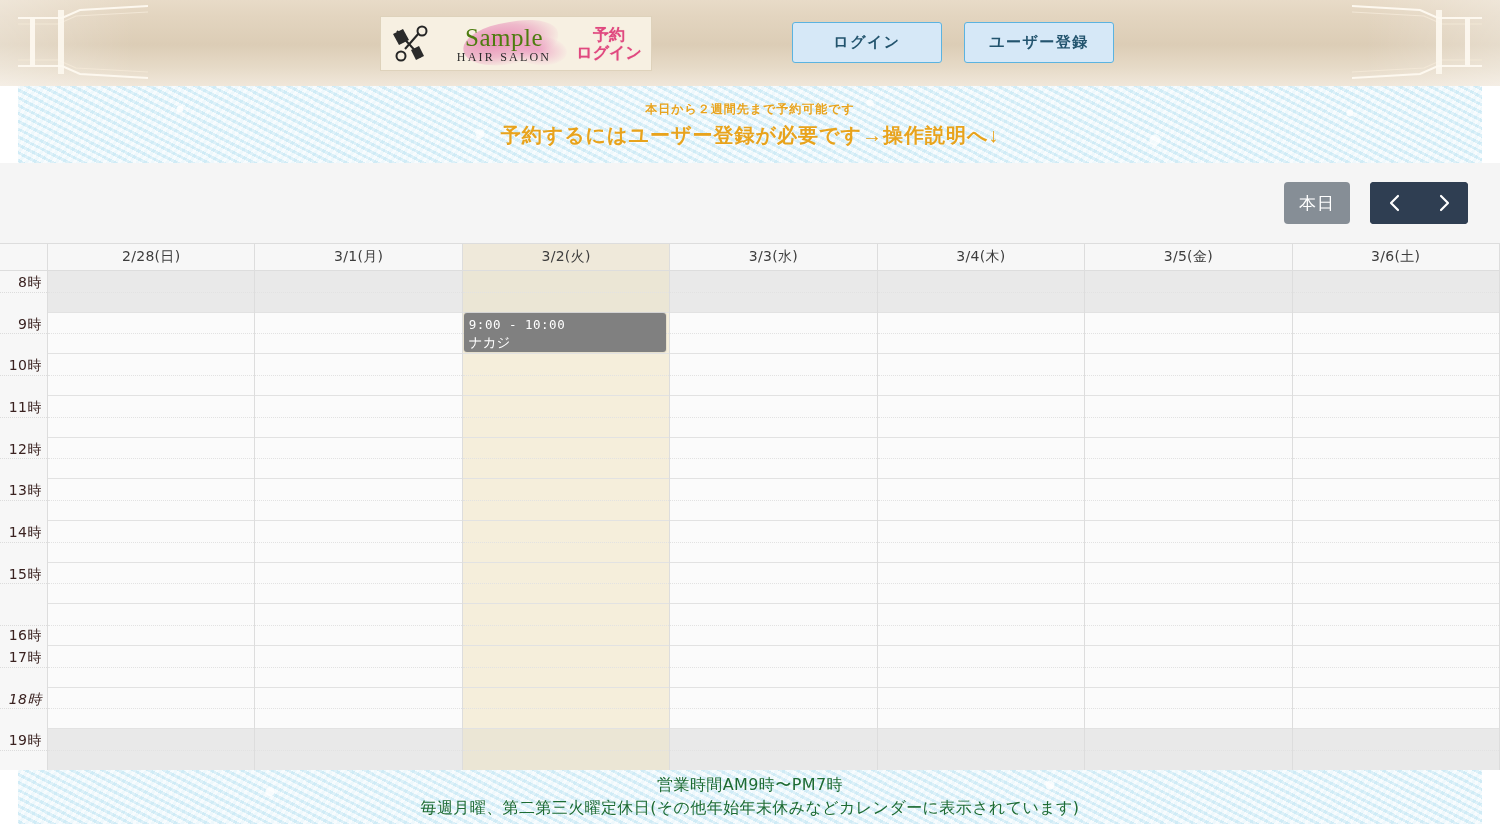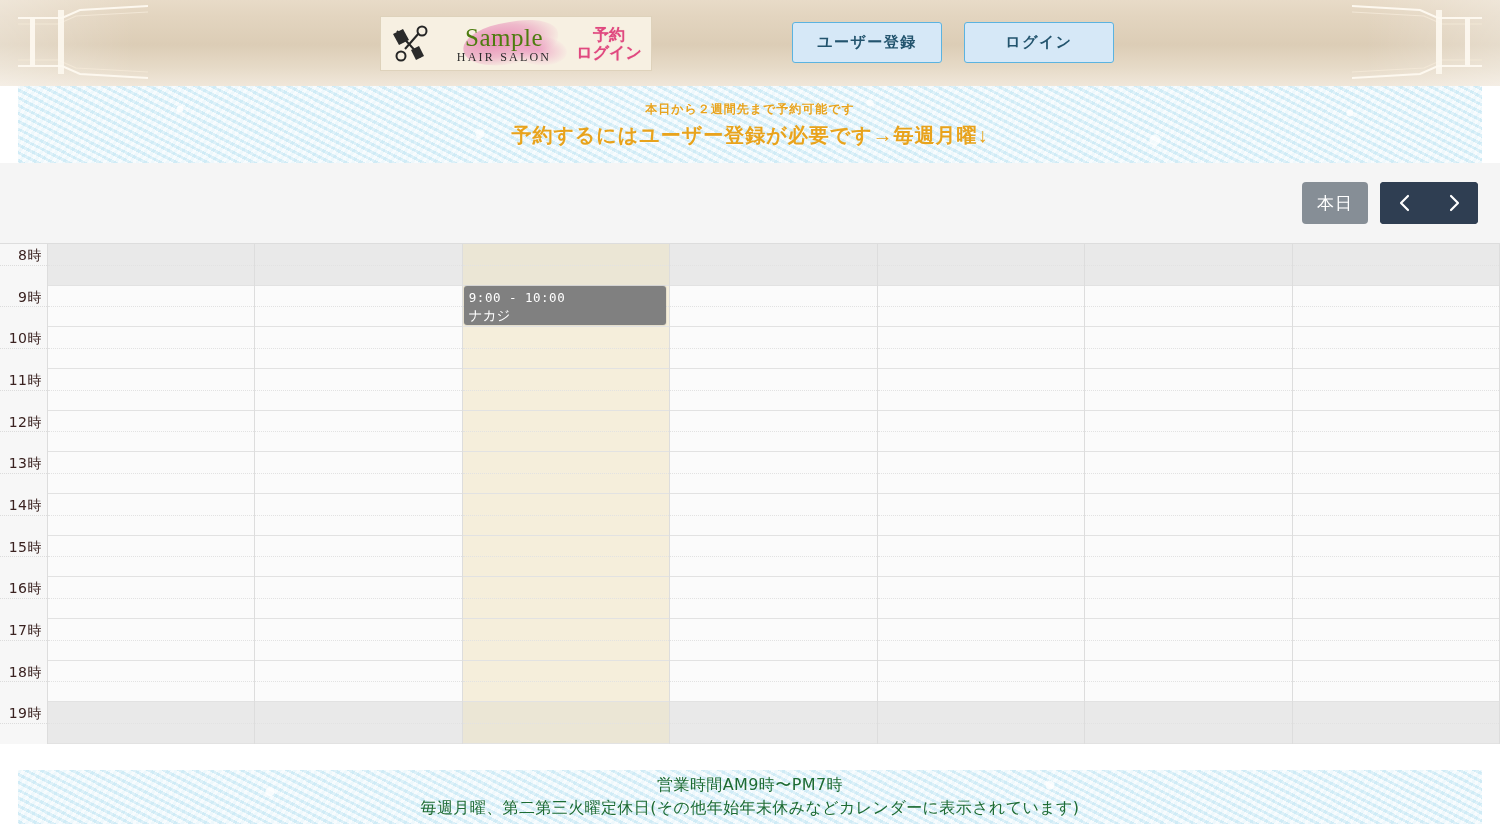--- a/index.html
+++ b/index.html
@@ -129,22 +129,22 @@
     background: #f5f5f5;
     display: flex; align-items: center;
   }
   .cal-title {
     margin-left: 56px;
     font-size: 28px; color: #3a2220;
     letter-spacing: 2px;
     font-family: "DejaVu Sans", "Liberation Sans", sans-serif;
   }
   .toolbar-right {
-    margin-left: auto; margin-right: 22px;
-    display: flex; align-items: center; gap: 12px; padding-left: 28px;
+    margin-left: auto; margin-right: 32px;
+    display: flex; align-items: center; gap: 20px; padding-left: 28px;
   }
   .today-btn {
     height: 42px; min-width: 58px; padding: 0 15px;
     background: #868e96; border: none; border-radius: 4px;
     color: #ffffff; font-size: 17px; letter-spacing: 1px;
     display: flex; align-items: center; justify-content: center;
     cursor: pointer;
   }
   .nav-group {
     height: 42px; display: flex;
@@ -315,28 +315,28 @@
       <div class="logo-sample">Sample</div>
       <div class="logo-sub">HAIR SALON</div>
     </div>
     <div class="logo-jp">
       <span>予約</span>
       <span>ログイン</span>
     </div>
   </div>
 
   <div class="hdr-buttons">
+    <div class="hdr-btn">ログイン</div>
     <div class="hdr-btn">ユーザー登録</div>
-    <div class="hdr-btn">ログイン</div>
   </div>
 </div>
 
 <div class="notice">
   <div class="notice-line notice-line-1">本日から２週間先まで予約可能です</div>
-  <div class="notice-line notice-line-2">予約するにはユーザー登録が必要です→毎週月曜↓</div>
+  <div class="notice-line notice-line-2">予約するにはユーザー登録が必要です→操作説明へ↓</div>
 </div>
 
 <div class="toolbar">
   <div class="toolbar-right">
     <div class="today-btn">本日</div>
     <div class="nav-group">
       <div class="nav-btn">
         <svg width="16" height="20" viewBox="0 0 16 20">
           <polyline points="11,3 4,10 11,17" fill="none" stroke="#ffffff" stroke-width="2.2" stroke-linecap="round" stroke-linejoin="round"></polyline>
         </svg>
@@ -344,20 +344,32 @@
       <div class="nav-btn">
         <svg width="16" height="20" viewBox="0 0 16 20">
           <polyline points="5,3 12,10 5,17" fill="none" stroke="#ffffff" stroke-width="2.2" stroke-linecap="round" stroke-linejoin="round"></polyline>
         </svg>
       </div>
     </div>
   </div>
 </div>
 
 <div class="calendar">
+  <div class="cal-head">
+    <div class="time-gutter-head"></div>
+    <div id="day-head-container" style="display:flex;flex:1 1 0;min-width:0;">
+        <div class="day-head">2/28(日)</div>
+        <div class="day-head">3/1(月)</div>
+        <div class="day-head is-today">3/2(火)</div>
+        <div class="day-head">3/3(水)</div>
+        <div class="day-head">3/4(木)</div>
+        <div class="day-head">3/5(金)</div>
+        <div class="day-head">3/6(土)</div>
+      </div>
+  </div>
   <div class="cal-body">
     <div class="time-gutter" id="time-gutter">
         <div class="time-label" style="height: 41.6667px;">
           <span>8時</span>
           <div class="half-rule" style="top: 20.8333px;"></div>
         </div>
         <div class="time-label" style="height: 41.6667px;">
           <span>9時</span>
           <div class="half-rule" style="top: 20.8333px;"></div>
         </div>
@@ -378,29 +390,29 @@
           <div class="half-rule" style="top: 20.8333px;"></div>
         </div>
         <div class="time-label" style="height: 41.6667px;">
           <span>14時</span>
           <div class="half-rule" style="top: 20.8333px;"></div>
         </div>
         <div class="time-label" style="height: 41.6667px;">
           <span>15時</span>
           <div class="half-rule" style="top: 20.8333px;"></div>
         </div>
-        <div class="time-label" style="height: 41.6667px;">
+        <div class="time-label" style="height: 41.6667px; align-items: flex-end;">
           <span>16時</span>
           <div class="half-rule" style="top: 20.8333px;"></div>
         </div>
         <div class="time-label" style="height: 41.6667px;">
           <span>17時</span>
           <div class="half-rule" style="top: 20.8333px;"></div>
         </div>
-        <div class="time-label" style="height: 41.6667px;">
+        <div class="time-label" style="height: 41.6667px; font-style: italic;">
           <span>18時</span>
           <div class="half-rule" style="top: 20.8333px;"></div>
         </div>
         <div class="time-label" style="height: 41.6667px;">
           <span>19時</span>
           <div class="half-rule" style="top: 20.8333px;"></div>
         </div>
       </div>
     <div id="day-col-container" style="display:flex;flex:1 1 0;min-width:0;position:relative;">
         <div class="day-col">

